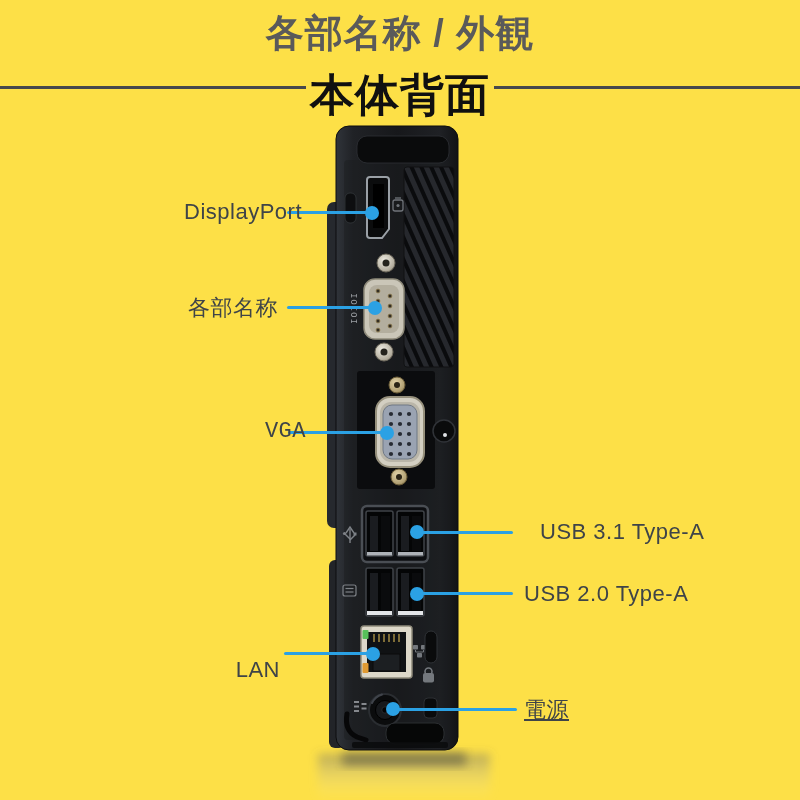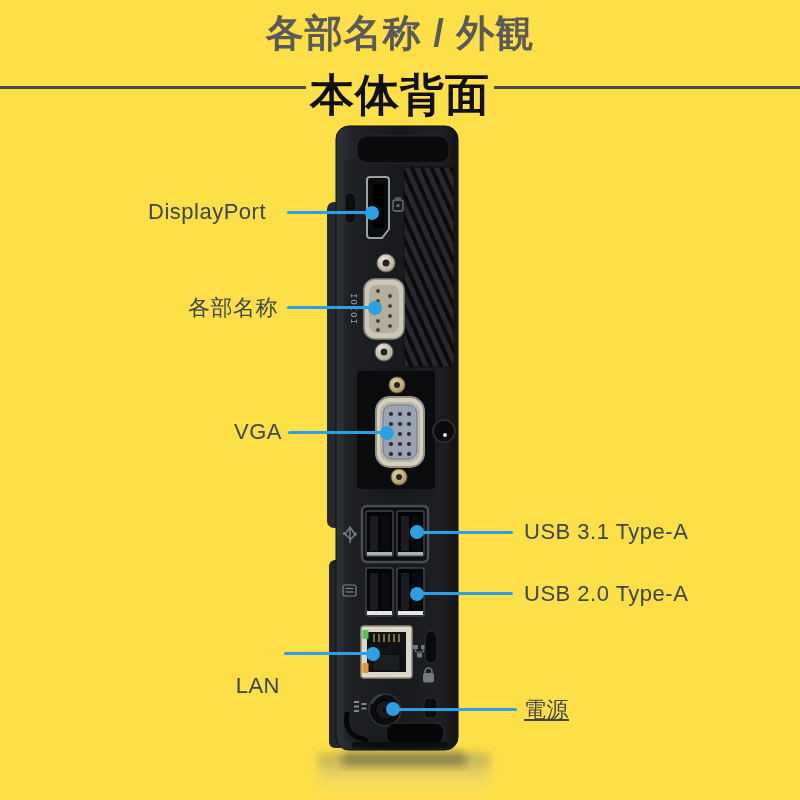--- a/index.html
+++ b/index.html
@@ -245,51 +245,51 @@
     <rect x="424" y="698" width="13" height="20" rx="4" fill="#0A0B0C" stroke="#2C2F33"></rect>
 
     <path d="M347,714 q-3,17 10,23 l9,3" stroke="#070708" stroke-width="5" fill="none" stroke-linecap="round"></path>
     <rect x="386" y="723" width="58" height="21" rx="9" fill="#060707" stroke="#2B2E31"></rect>
     <rect x="352" y="742" width="96" height="6" rx="2" fill="#0B0C0D" opacity="0.9"></rect>
   </svg>
 
   <div>
     <div class="c-line" style="left:287px;top:211px;width:85px;"></div>
     <div class="c-dot" style="left:365px;top:206px;"></div>
-    <div class="c-label right-align" style="right:534px;top:198px;">DisplayPort</div>
+    <div class="c-label right-align" style="right:498px;top:198px;">DisplayPort</div>
   </div>
 
   <div>
     <div class="c-line" style="left:287px;top:306px;width:88px;"></div>
     <div class="c-dot" style="left:368px;top:301px;"></div>
     <div class="c-label right-align" style="right:522px;top:294px;">各部名称</div>
   </div>
 
   <div>
     <div class="c-line" style="left:288px;top:431px;width:99px;"></div>
     <div class="c-dot" style="left:380px;top:426px;"></div>
-    <div class="c-label right-align" style="right:518px;top:418px;">VGA</div>
+    <div class="c-label right-align" style="right:494px;top:418px;font-family:Liberation Mono, monospace;">VGA</div>
   </div>
 
   <div>
     <div class="c-line" style="left:417px;top:531px;width:96px;"></div>
     <div class="c-dot" style="left:410px;top:525px;"></div>
-    <div class="c-label" style="left:524px;top:518px;">USB 3.1 Type-A</div>
+    <div class="c-label" style="left:540px;top:518px;">USB 3.1 Type-A</div>
   </div>
 
   <div>
     <div class="c-line" style="left:417px;top:592px;width:96px;"></div>
     <div class="c-dot" style="left:410px;top:587px;"></div>
     <div class="c-label" style="left:524px;top:580px;">USB 2.0 Type-A</div>
   </div>
 
   <div>
     <div class="c-line" style="left:284px;top:652px;width:89px;"></div>
     <div class="c-dot" style="left:366px;top:647px;"></div>
-    <div class="c-label right-align" style="right:520px;top:672px;">LAN</div>
+    <div class="c-label right-align" style="right:520px;top:656px;">LAN</div>
   </div>
 
   <div>
     <div class="c-line" style="left:393px;top:708px;width:124px;"></div>
     <div class="c-dot" style="left:386px;top:702px;"></div>
     <div class="c-label" style="left:524px;top:696px;text-decoration:underline;">電源</div>
   </div>
 
 </div>
 

